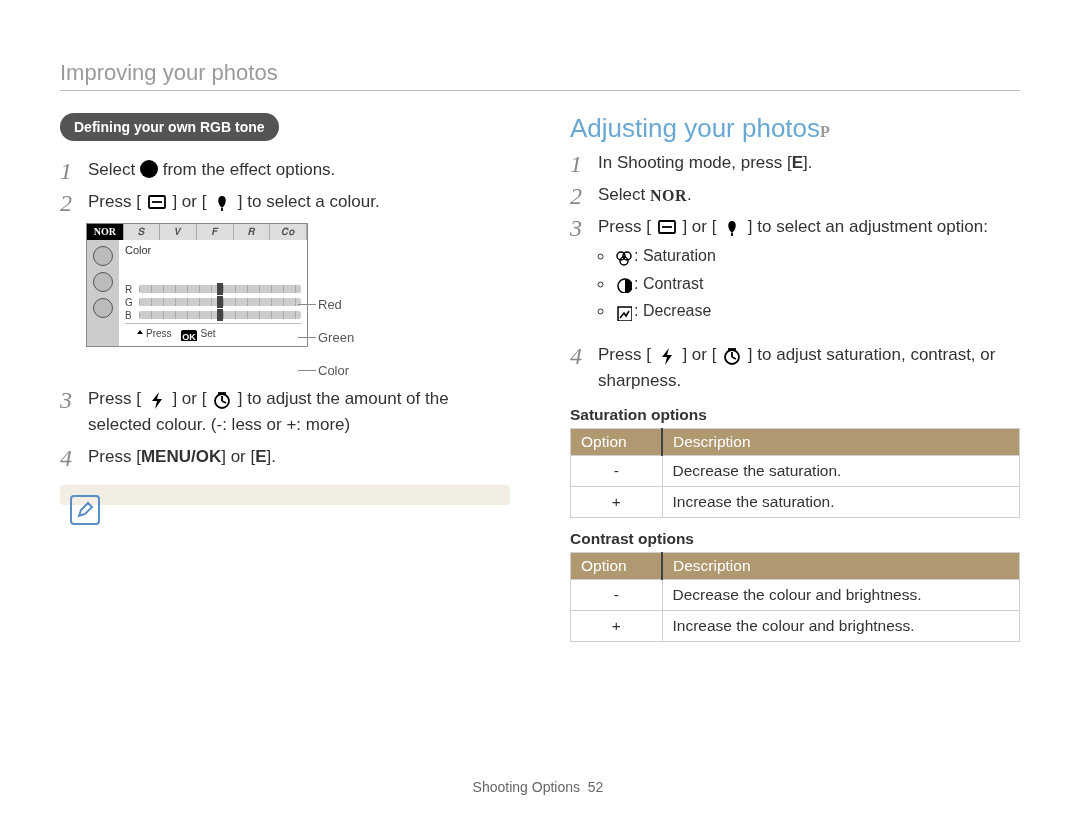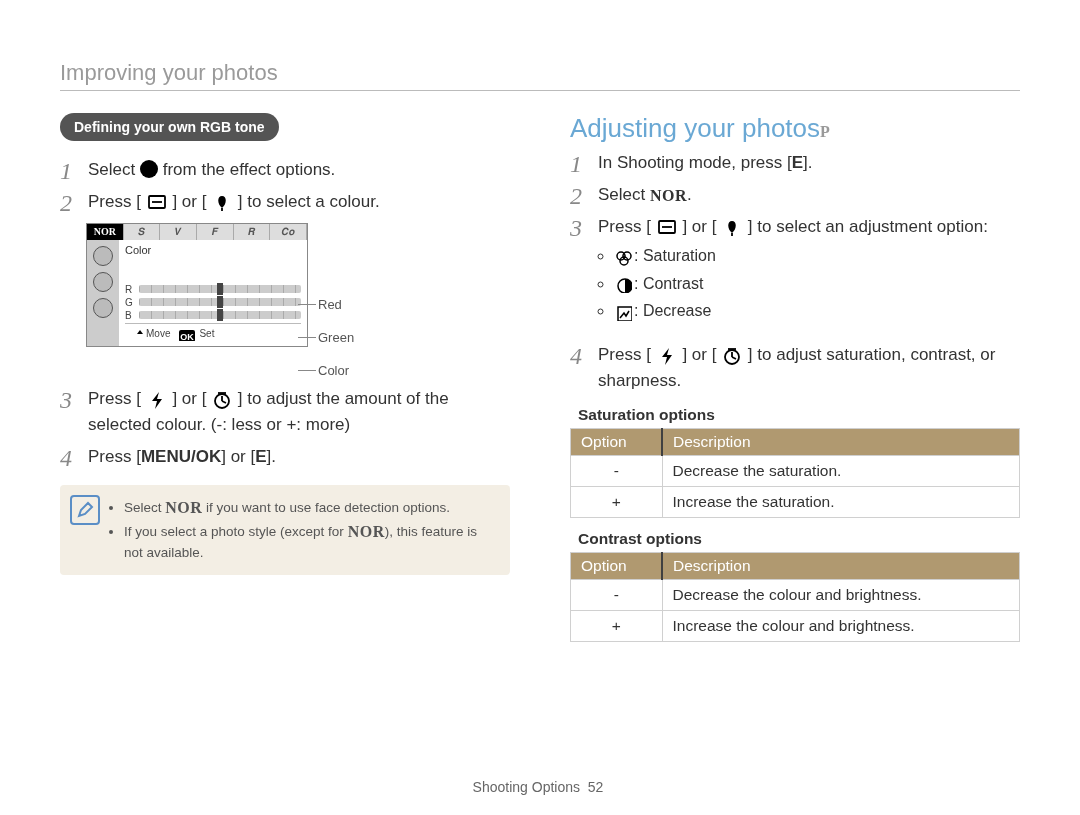--- a/index.html
+++ b/index.html
@@ -99,21 +99,21 @@
     display: flex;
     align-items: baseline;
   }
   .mode-badge {
     font-family: Georgia, serif;
     font-size: 16px;
     color: #999;
     font-weight: 700;
   }
   .intro { font-size: 16px; margin-bottom: 8px; }
-  .subhead { font-weight: 700; font-size: 15.5px; margin: 12px 0 4px 8px; }
+  .subhead { font-weight: 700; font-size: 15.5px; margin: 12px 0 4px 0; }
   table.opts {
     width: 100%;
     border-collapse: collapse;
     font-size: 15.5px;
   }
   table.opts th {
     text-align: left;
     background: #b09970;
     color: #fff;
     font-weight: 500;
@@ -346,21 +346,21 @@
                   <span class="k">B</span>
                   <div class="slider-track">
                     <div class="slider-thumb"></div>
                   </div>
                 </div>
               <div class="lcd-bottom">
                 <span>
                     <svg width="12" height="12">
                       <use href="#i-arrows"></use>
                     </svg>
-                    <span>Move</span>
+                    <span>Press</span>
                   </span>
                 <span>
                     <svg width="18" height="14">
                       <use href="#i-ok"></use>
                     </svg>
                     <span>Set</span>
                   </span>
               </div>
             </div>
           </div>
@@ -388,28 +388,20 @@
           <span>Press [</span><span class="menu-strong">MENU/OK</span><span>] or [</span><span class="menu-strong">E</span><span>].</span>
         </li>
       </ol>
 
       <div class="note-box">
         <div class="note-icon">
             <svg width="18" height="18">
               <use href="#i-pencil"></use>
             </svg>
           </div>
-        <ul>
-          <li>
-            <span>Select </span><span class="nor-inline">NOR</span><span> if you want to use face detection options.</span>
-          </li>
-          <li>
-            <span>If you select a photo style (except for </span><span class="nor-inline">NOR</span><span>), this feature is not available.</span>
-          </li>
-        </ul>
       </div>
     </div>
 
     <div class="col">
       <div class="right-heading">
         <span>Adjusting your photos</span>
         <span class="mode-badge">P</span>
       </div>
 
       <ol class="steps">

